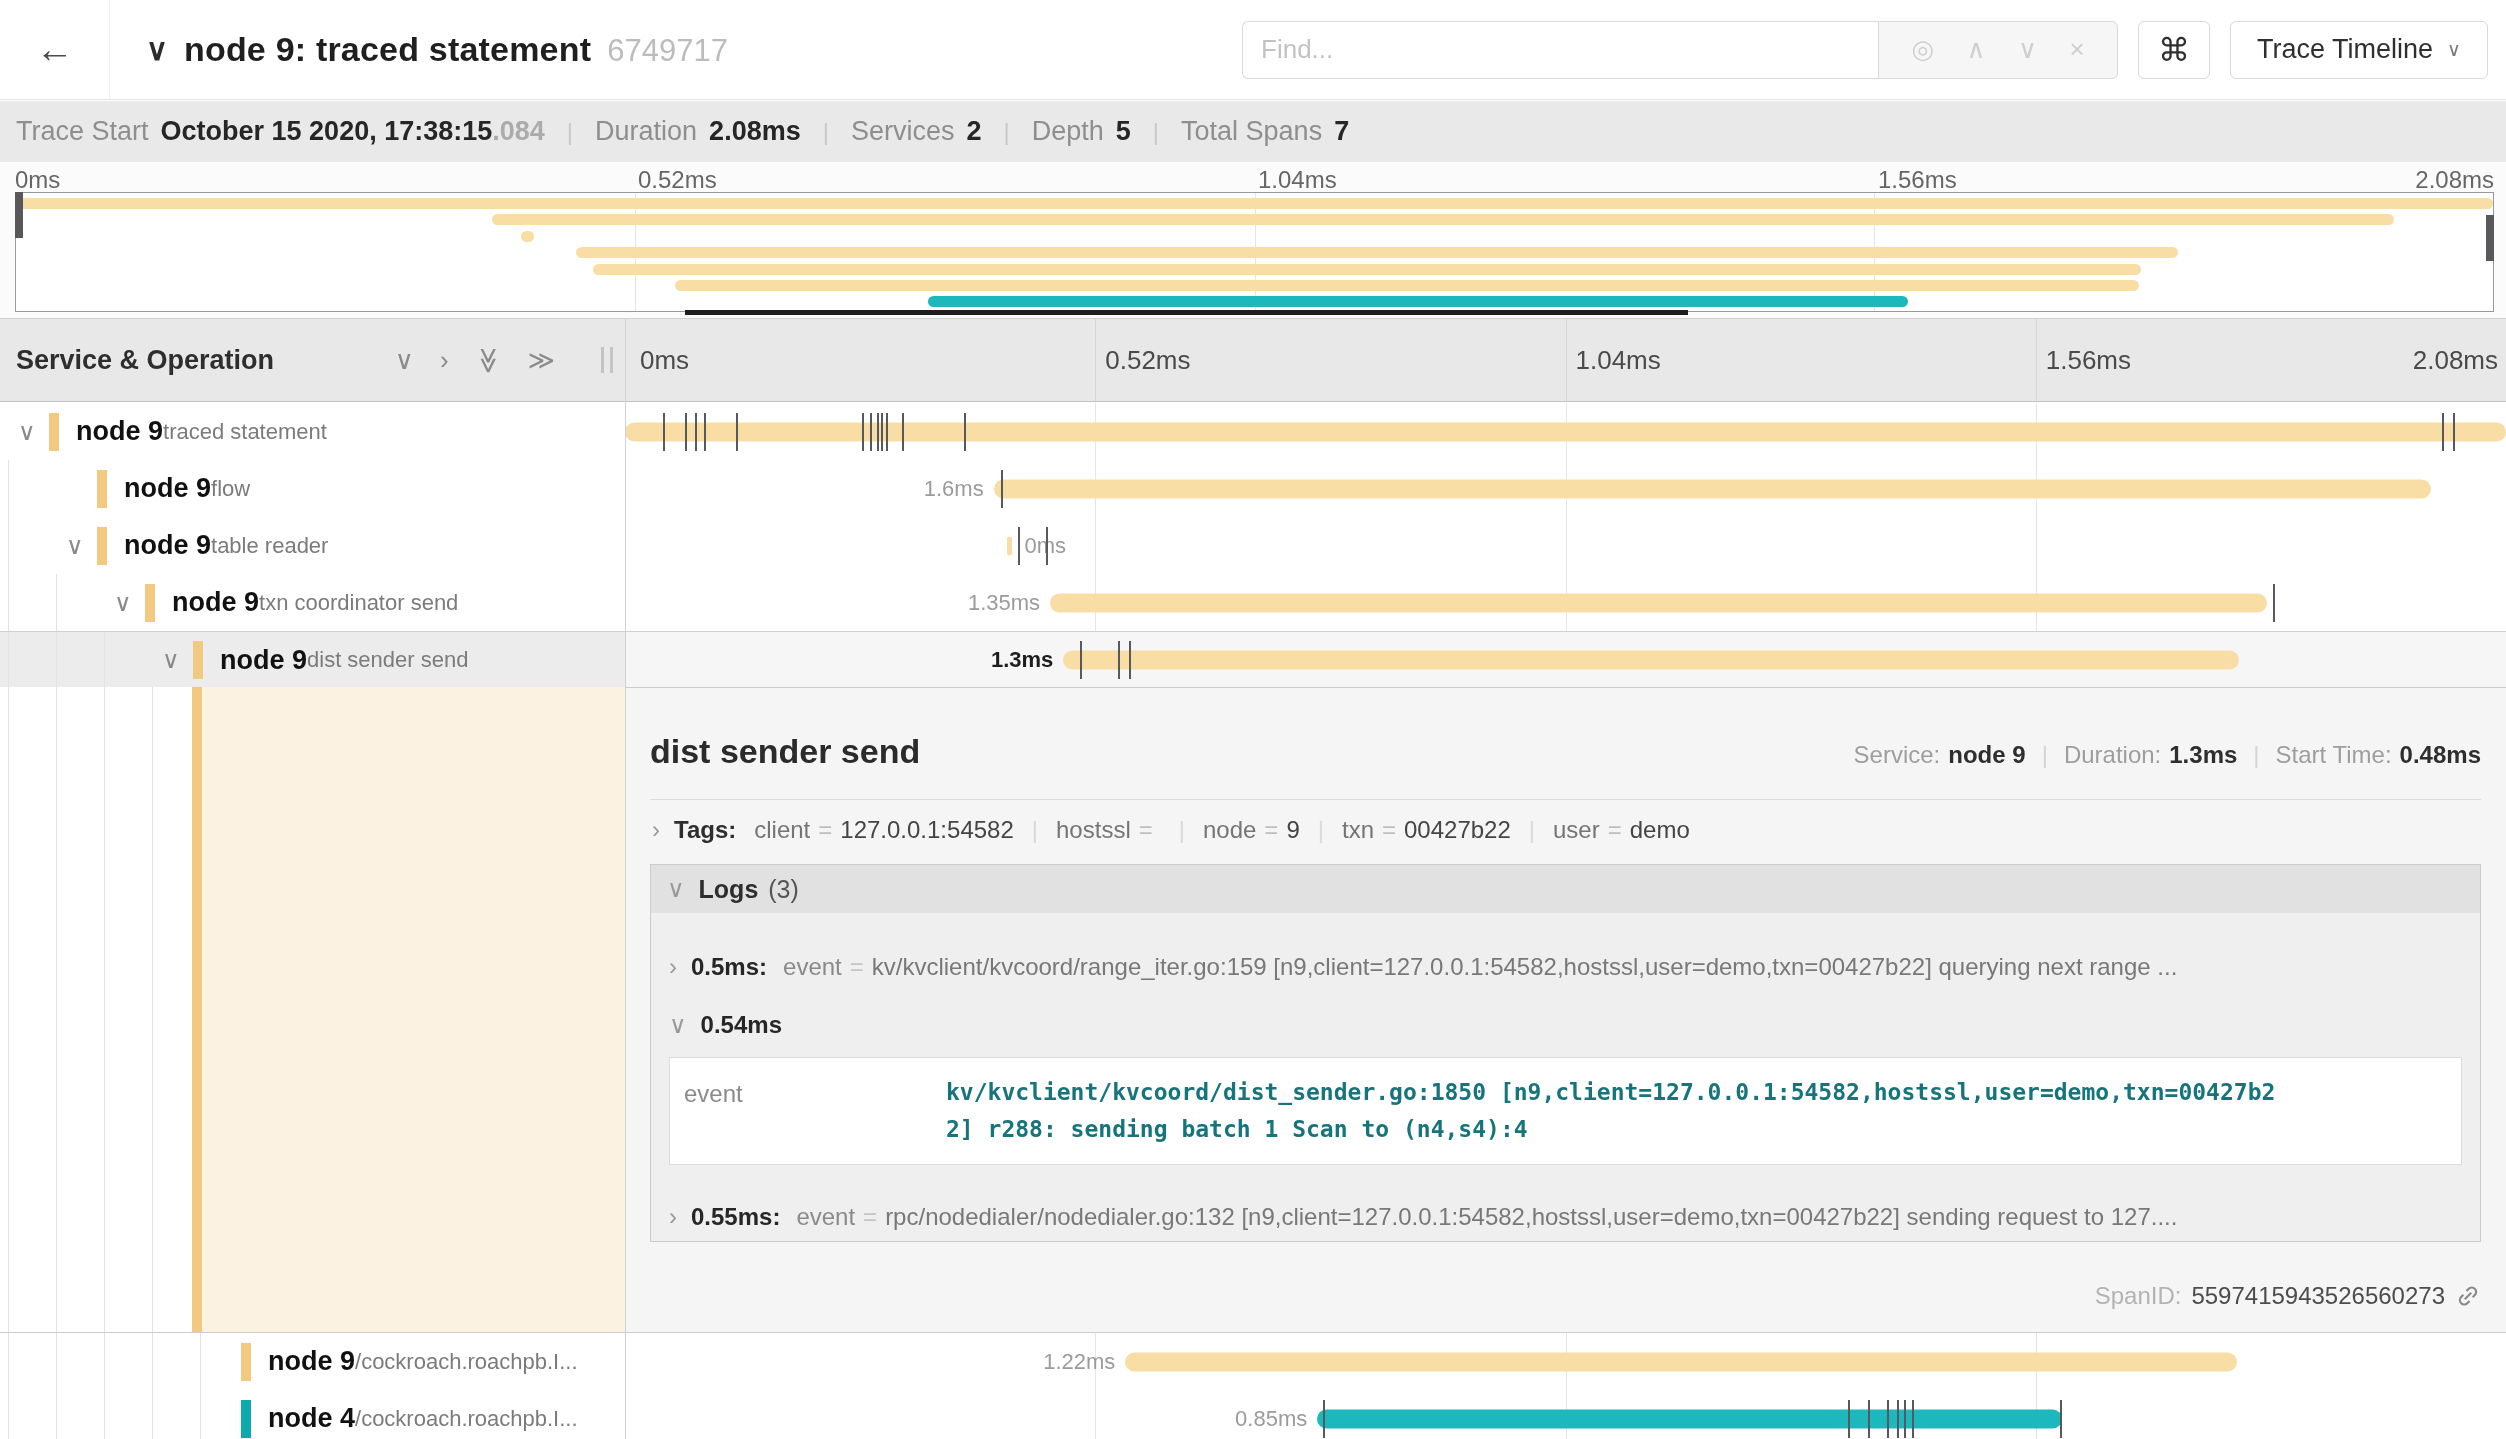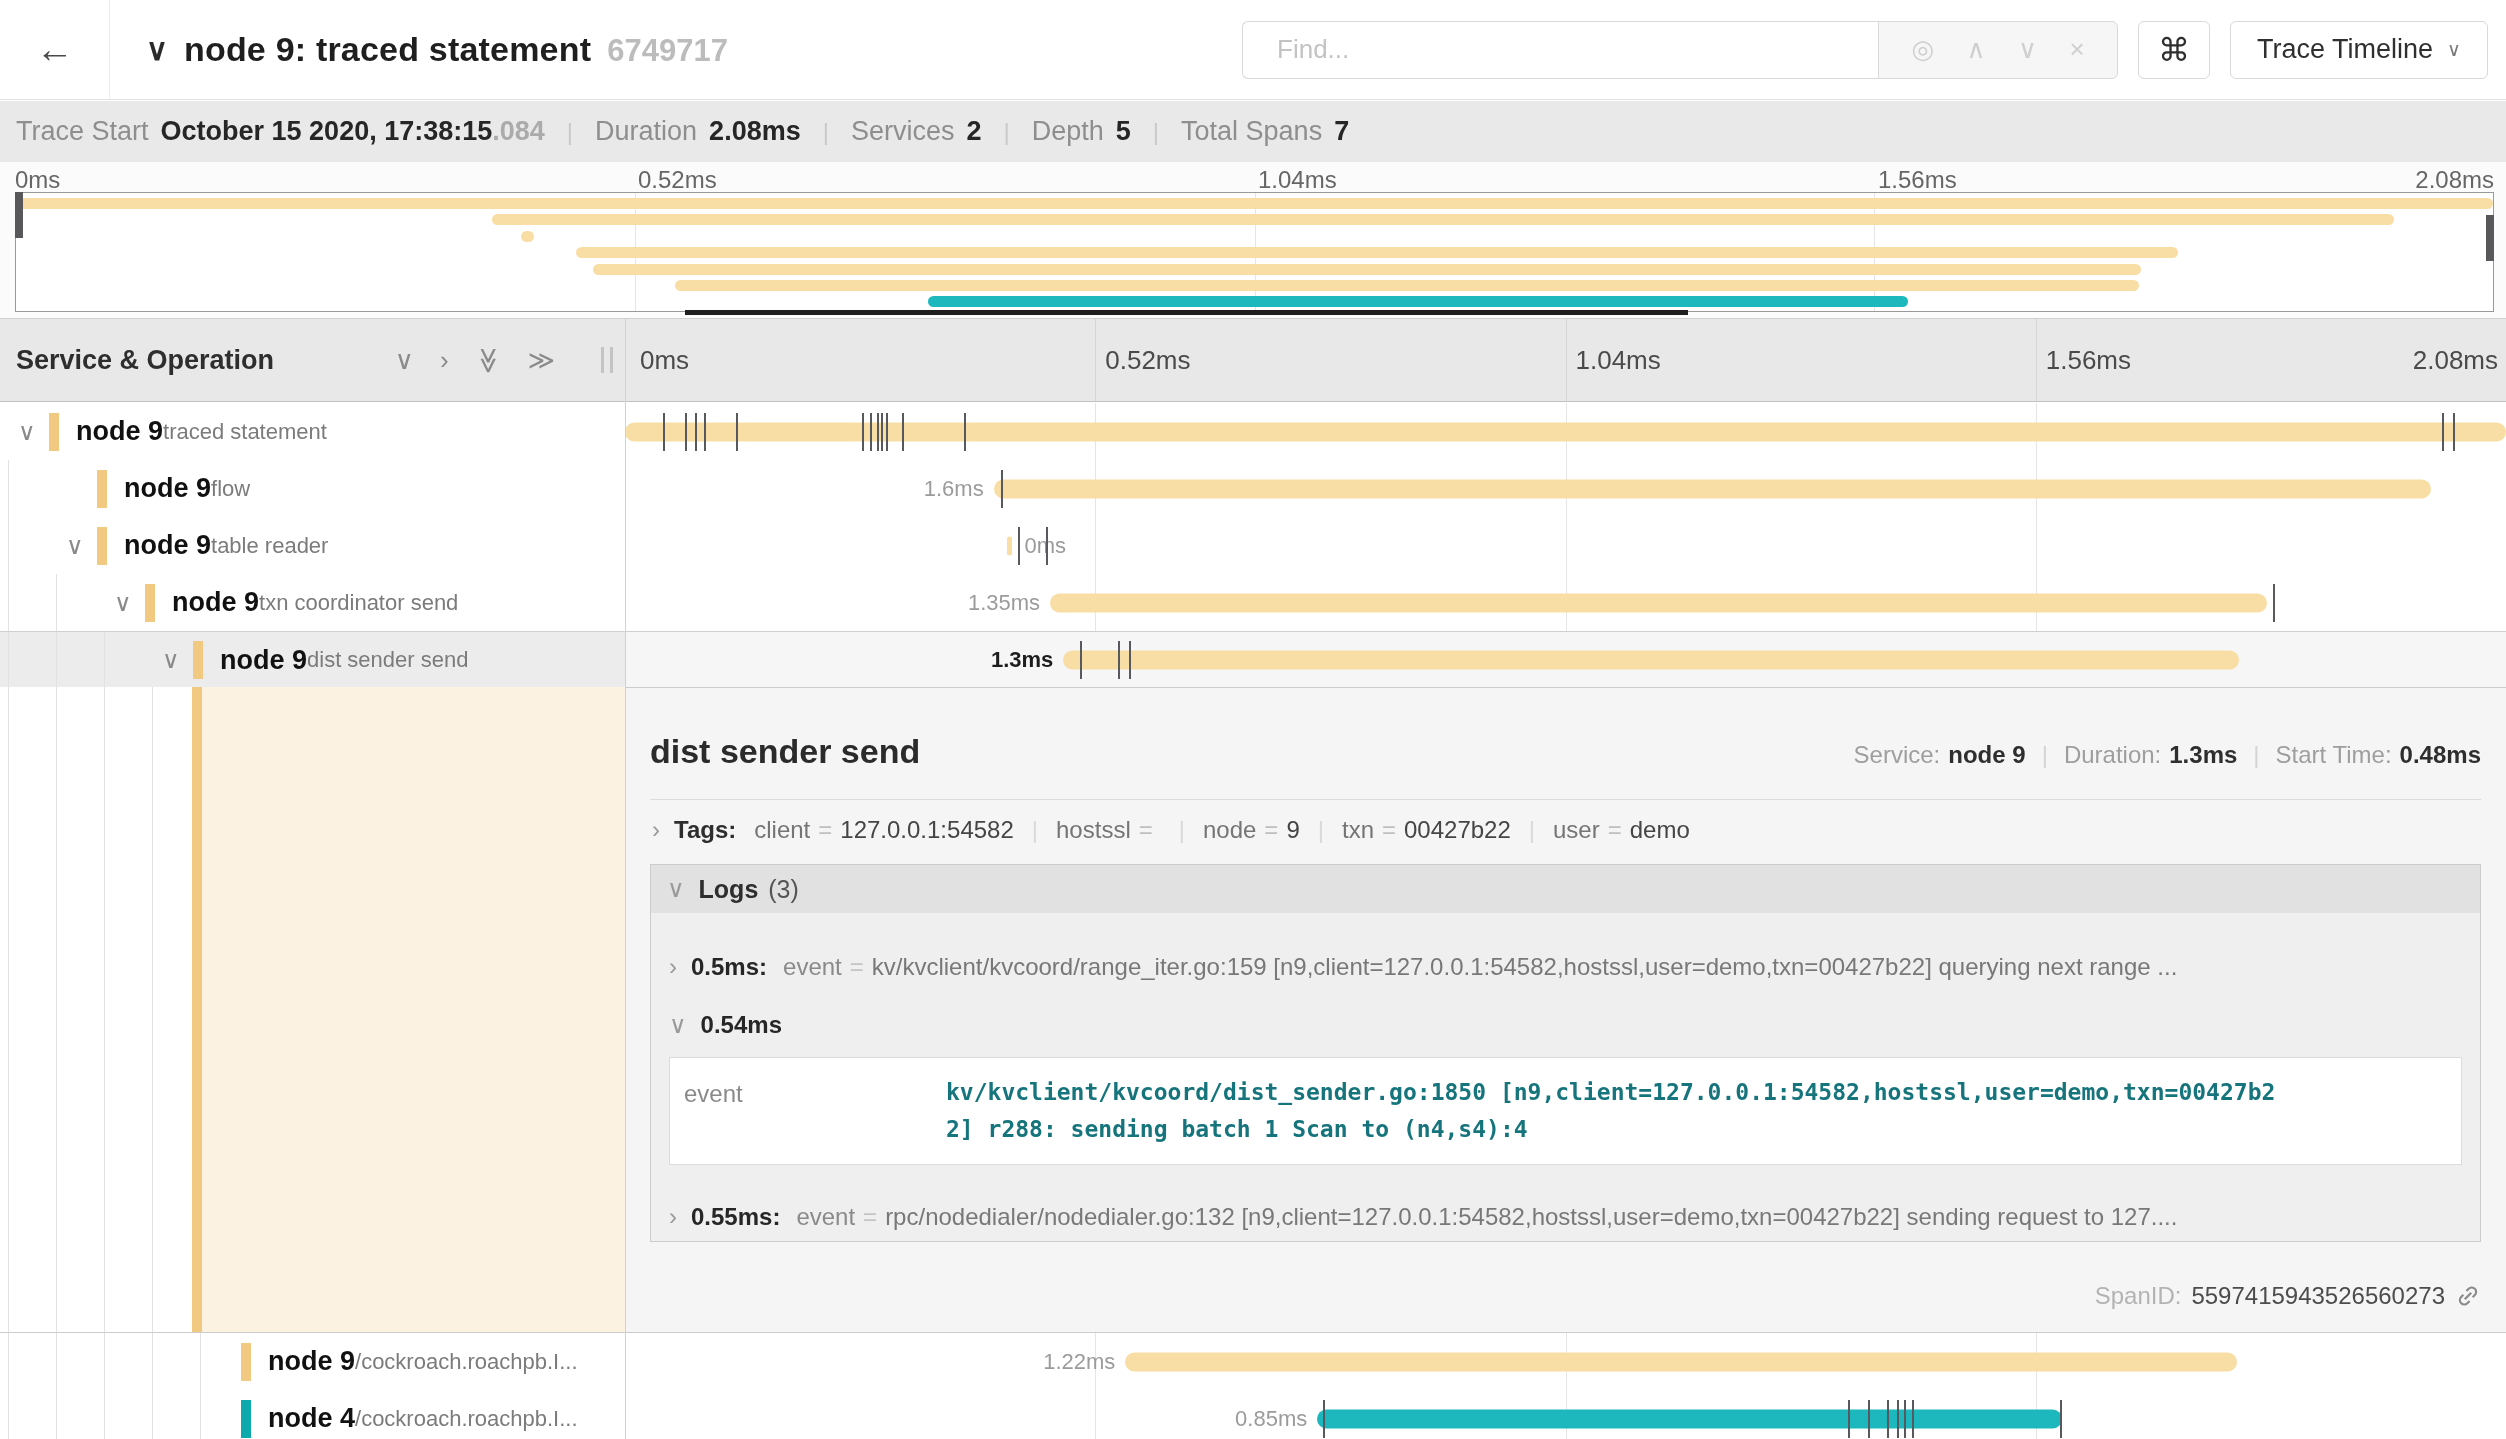--- a/index.html
+++ b/index.html
@@ -8,25 +8,25 @@
          font-family:"Liberation Sans", sans-serif; color:#333; background:#fff; }
 
   
   .topbar { position:absolute; top:0; left:0; right:0; height:100px; background:#fff;
             border-bottom:1px solid #e3e3e3; display:flex; align-items:center; }
   .back-btn { width:110px; height:100%; border:none; background:none; font-size:38px; color:#4a4a4a;
               cursor:pointer; border-right:1px solid #ececec; }
   .titlewrap { display:flex; align-items:baseline; padding-left:36px; gap:16px; }
   .title-collapser { font-size:30px; font-weight:700; color:#2b2b2b; align-self:center; cursor:pointer; }
   .page-title { font-size:34px; font-weight:700; color:#1f1f1f; letter-spacing:.2px; }
-  .trace-id { font-size:31px; font-weight:700; color:#bcbcbc; }
+  .trace-id { font-size:31px; font-weight:400; color:#bcbcbc; }
   .topbar-right { margin-left:auto; display:flex; align-items:center; padding-right:18px; }
   .findbar { display:flex; align-items:stretch; height:58px; }
   .find-input { width:636px; height:58px; border:1px solid #d9d9d9; border-right:none; border-radius:6px 0 0 6px;
-                padding:0 34px; font-size:26px; color:#444; outline:none; font-family:inherit; }
+                padding:0 18px; font-size:26px; color:#444; outline:none; font-family:inherit; }
   .find-input::placeholder { color:#c3c3c3; }
   .find-tools { width:240px; border:1px solid #d9d9d9; border-radius:0 6px 6px 0; background:#f6f6f6;
                 display:flex; align-items:center; justify-content:space-evenly; }
   .find-tools span { font-size:26px; color:#cfcfcf; cursor:pointer; }
   .kbd-btn { width:72px; height:58px; margin-left:20px; border:1px solid #d9d9d9; border-radius:6px;
              background:#fff; font-size:32px; color:#2f2f2f; cursor:pointer; }
   .view-btn { height:58px; margin-left:20px; padding:0 26px; border:1px solid #d9d9d9; border-radius:6px;
               background:#fff; font-size:27px; color:#2f2f2f; display:flex; align-items:center; gap:14px; cursor:pointer; }
   .view-btn .chev { font-size:19px; color:#7a7a7a; }
 

